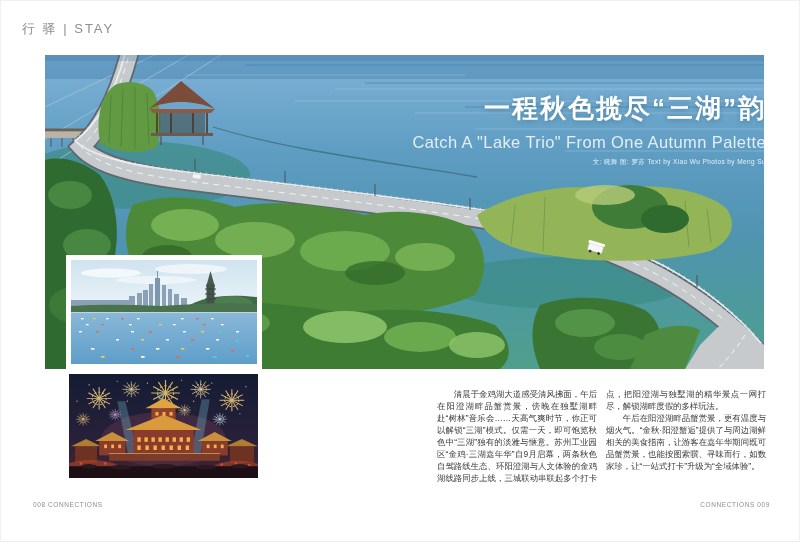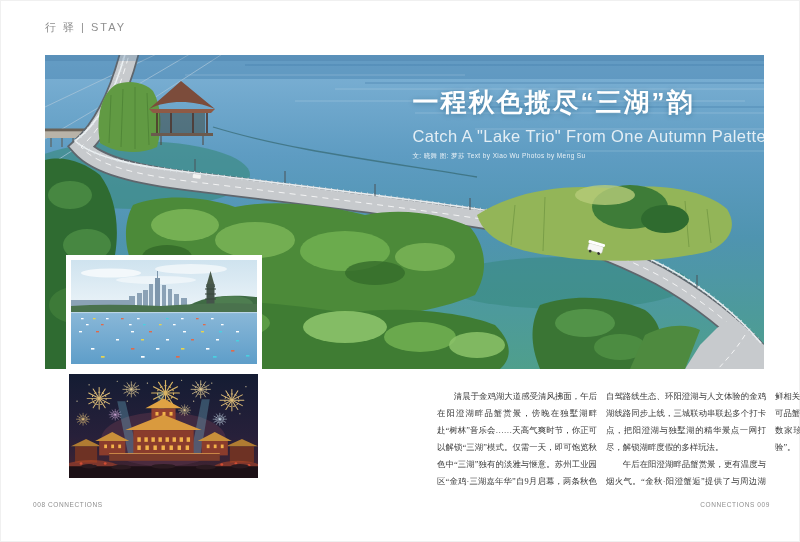--- a/index.html
+++ b/index.html
@@ -1,36 +1,36 @@
 <!DOCTYPE html>
 <html><head>
 <meta charset="utf-8">
 <style>
   html,body{margin:0;padding:0;background:#e9e9e9;}
   .page{position:relative;width:800px;height:542px;background:#ffffff;
         font-family:"Liberation Sans",sans-serif;overflow:hidden;
         box-shadow:inset 0 0 0 1px #f0f0f0;}
-  .section-header{position:absolute;left:45px;top:20px;font-size:11px;
+  .section-header{position:absolute;left:22px;top:20px;font-size:13px;
         color:#8f8f8f;letter-spacing:2px;}
   .main-photo{position:absolute;left:45px;top:55px;width:719px;height:314px;overflow:hidden;}
   .main-photo svg{display:block;width:100%;height:100%;}
-  .title-block{position:absolute;right:-2px;top:30px;text-align:left;color:#fff;z-index:5;}
+  .title-block{position:absolute;right:-2px;top:36px;text-align:right;color:#fff;z-index:5;}
   .title-zh{font-size:26px;font-weight:bold;letter-spacing:2px;
         text-shadow:0 1px 5px rgba(10,60,90,.35);white-space:nowrap;}
   .title-en{margin-top:7px;font-size:16.5px;font-weight:300;letter-spacing:.4px;
         color:rgba(255,255,255,.82);white-space:nowrap;}
   .byline{margin-top:6px;font-size:6.5px;color:rgba(255,255,255,.85);letter-spacing:.4px;}
   .inset-frame{position:absolute;left:66px;top:255px;width:186px;height:104px;
         border:5px solid #ffffff;z-index:6;}
   .inset-frame svg{display:block;width:100%;height:100%;}
   .fireworks-photo{position:absolute;left:69px;top:374px;width:189px;height:104px;}
   .fireworks-photo svg{display:block;width:100%;height:100%;}
   .article-body{position:absolute;left:437px;top:388px;width:329px;height:106px;
         column-count:2;column-gap:9px;column-fill:auto;
-        font-family:Liberation Serif, serif;font-size:8.4px;line-height:17px;
+        font-family:Liberation Sans, sans-serif;font-size:8.4px;line-height:12px;
         color:#383838;text-align:justify;}
   .article-body p{margin:0;text-indent:2em;}
   .footer{position:absolute;top:501px;font-size:6.5px;color:#8e8e8e;letter-spacing:.6px;}
   .footer.left{left:33px;}
   .footer.right{right:30px;text-align:right;}
 </style>
 </head>
 <body>
 
 <div class="page">

